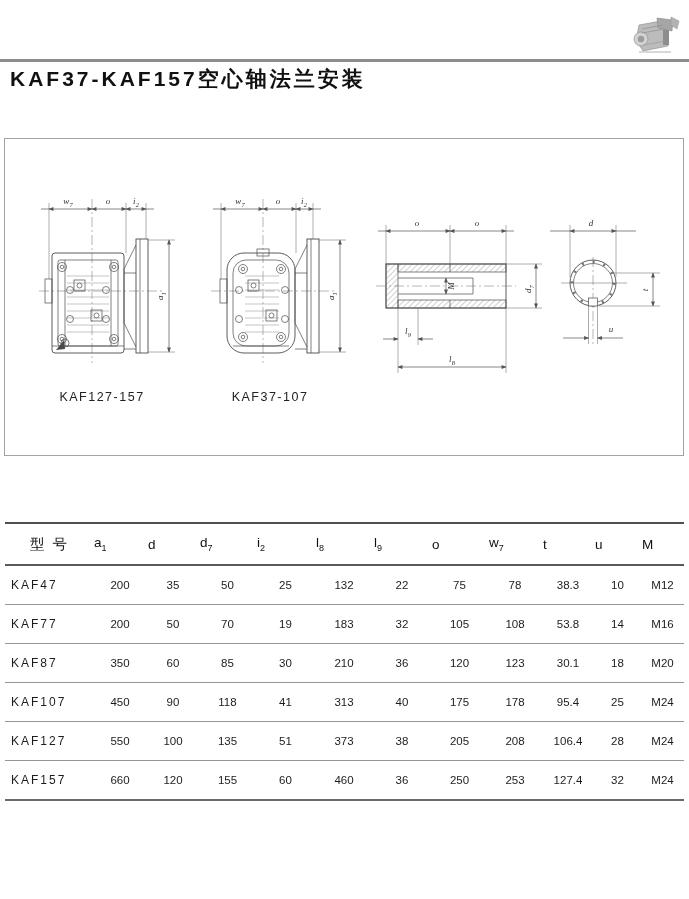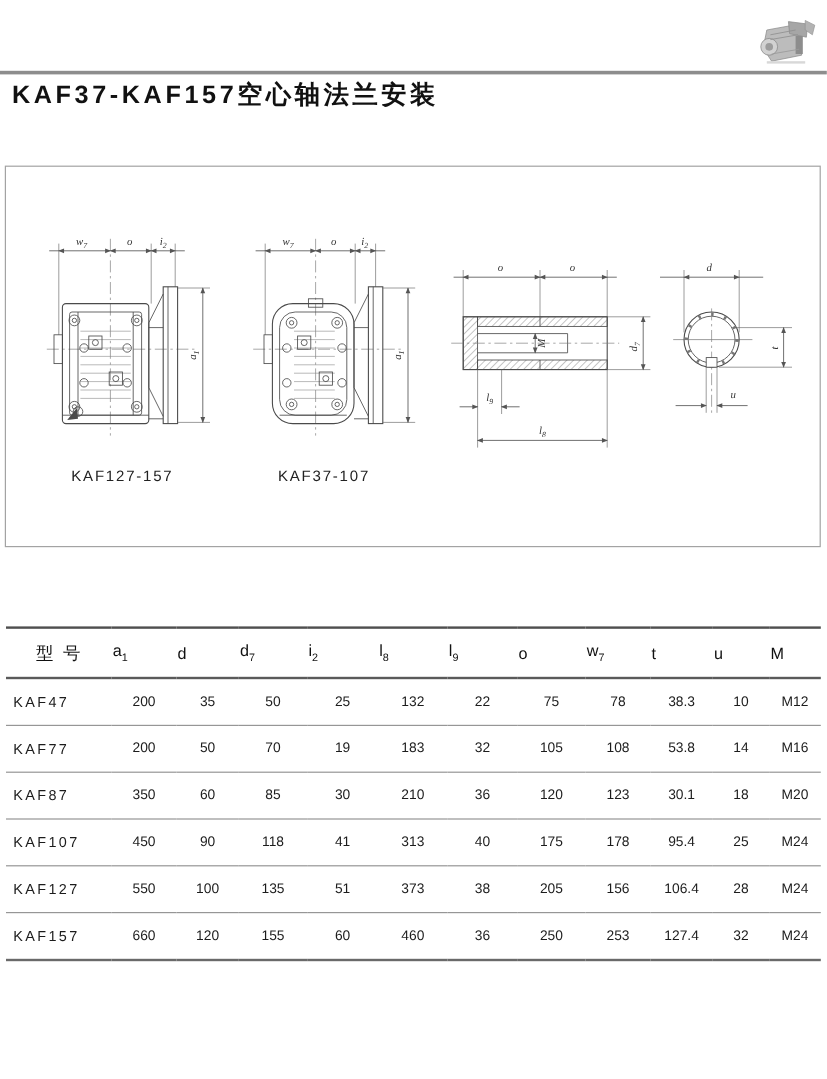--- a/index.html
+++ b/index.html
@@ -307,21 +307,21 @@
       </tr>
       <tr>
         <td class="model">KAF127</td>
         <td>550</td>
         <td>100</td>
         <td>135</td>
         <td>51</td>
         <td>373</td>
         <td>38</td>
         <td>205</td>
-        <td>156</td>
+        <td>208</td>
         <td>106.4</td>
         <td>28</td>
         <td>M24</td>
       </tr>
       <tr>
         <td class="model">KAF157</td>
         <td>660</td>
         <td>120</td>
         <td>155</td>
         <td>60</td>

